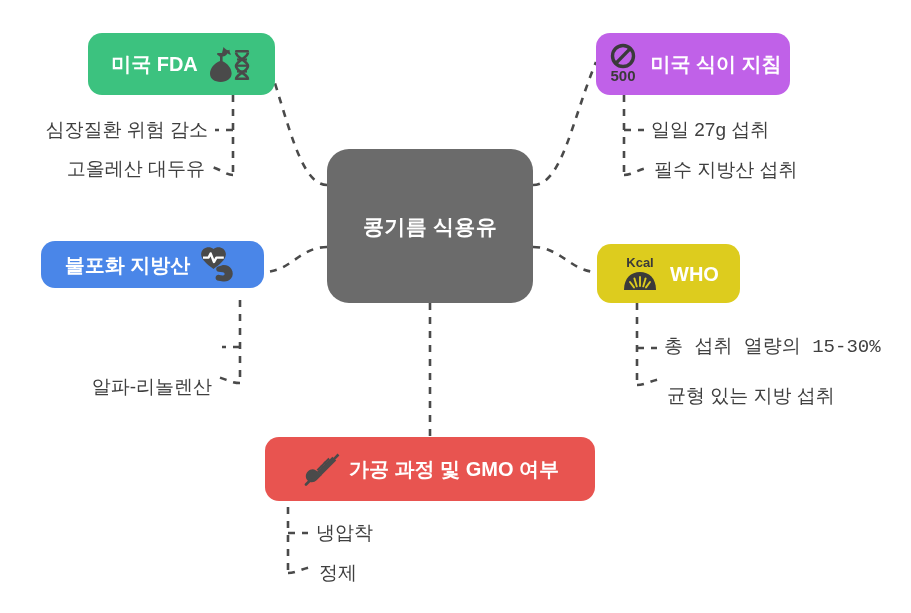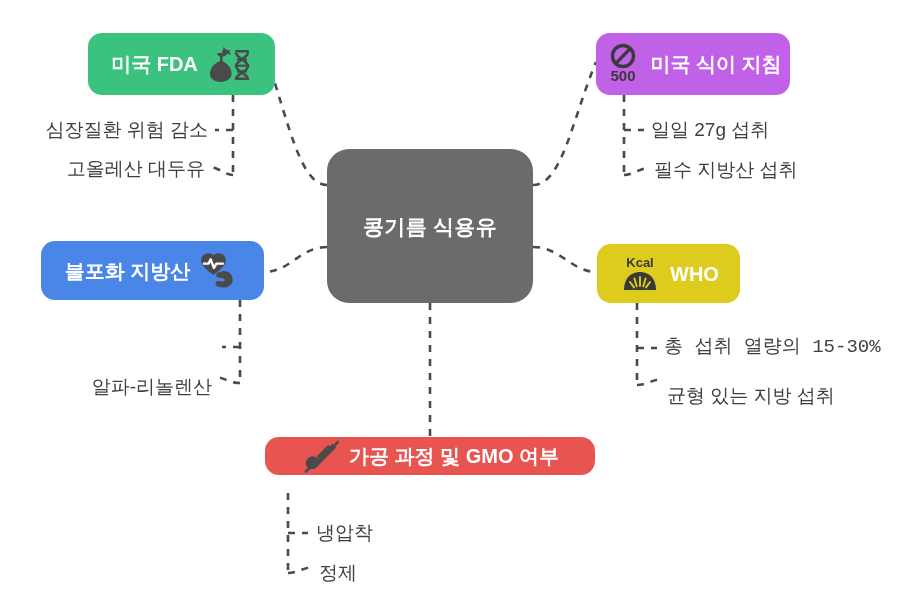--- a/index.html
+++ b/index.html
@@ -133,21 +133,21 @@
     </span>
     <span class="label">미국 식이 지침</span>
   </div>
   <div class="leaf right" style="left:651px;top:120px;">
     <span>일일 27g 섭취</span>
   </div>
   <div class="leaf right" style="left:654px;top:160px;">
     <span>필수 지방산 섭취</span>
   </div>
 
-  <div class="node node-branch" style="left:41px;top:241px;width:223px;height:59px;background:#4a86e8;">
+  <div class="node node-branch" style="left:41px;top:241px;width:223px;height:47px;background:#4a86e8;">
     <span class="label">불포화 지방산</span>
     <span class="icon">
       <svg width="42" height="40" viewBox="0 0 42 40">
         <g fill="#4a4a4a">
           <path d="M15.5 4 C11.5 0.6 4 2.2 3.2 8.4 C2.4 14.4 9.4 19.6 15.5 24
                    C21.6 19.6 28.6 14.4 27.8 8.4 C27 2.2 19.5 0.6 15.5 4 Z"></path>
           <path d="M5 12.6 L10.6 12.6 L12.6 8.4 L16 17 L18.4 12.6 L25.8 12.6" fill="none" stroke="#ffffff" stroke-width="2.4" stroke-linejoin="round"></path>
           <path d="M23.6 20.4 C27.6 19.4 31.4 21 33.4 24 C35.4 27 35.2 31 33 33.6
                    C31.2 35.8 28.2 36.8 25 36.4 L20.6 35.8 C18.6 35.6 17.4 34.2 17.6 32.4
                    C17.8 30.6 19.4 29.6 21.2 29.9 L24.6 30.4 C25.8 30.6 26.6 30 26.6 29
@@ -179,21 +179,21 @@
     </span>
     <span class="label">WHO</span>
   </div>
   <div class="leaf right" style="left:664px;top:338px;font-family:Liberation Mono, monospace;">
     <span>총 섭취 열량의 15-30%</span>
   </div>
   <div class="leaf right" style="left:667px;top:386px;">
     <span>균형 있는 지방 섭취</span>
   </div>
 
-  <div class="node node-branch" style="left:265px;top:437px;width:330px;height:38px;background:#e85450;">
+  <div class="node node-branch" style="left:265px;top:437px;width:330px;height:64px;background:#e85450;">
     <span class="icon">
       <svg width="40" height="34" viewBox="0 0 40 34">
         <g fill="#4a4a4a">
           <path d="M36.6 1.6 L38.4 3.4 L33.6 8.2 L31.8 6.4 Z"></path>
           <path d="M31.4 4.8 L35.2 8.6 L20.2 23.6 L16.4 19.8 Z"></path>
           <rect x="24.6" y="5.6" width="2.2" height="7" transform="rotate(45 25.7 9.1)"></rect>
           <rect x="21.2" y="9" width="2.2" height="7" transform="rotate(45 22.3 12.5)"></rect>
           <rect x="17.8" y="12.4" width="2.2" height="7" transform="rotate(45 18.9 15.9)"></rect>
           <path d="M16.8 19.4 L20.6 23.2 L15.6 28.2 C13 30.8 9 30.8 6.6 28.4
                    C4.2 26 4.2 22 6.8 19.4 C9.2 17 12.4 16.6 14.6 18.2 Z"></path>

